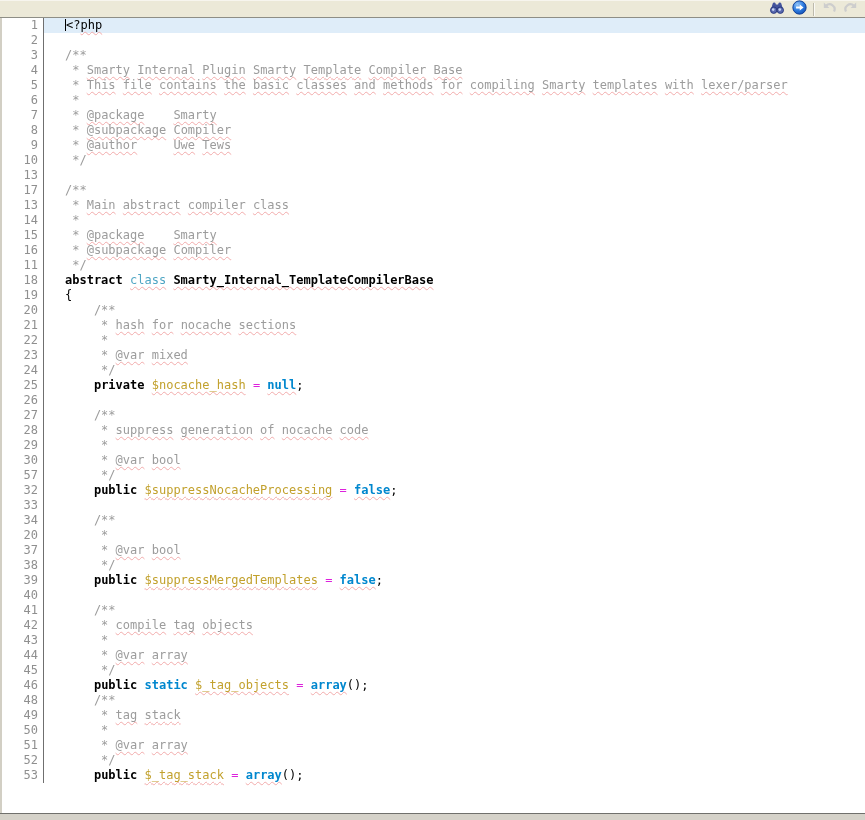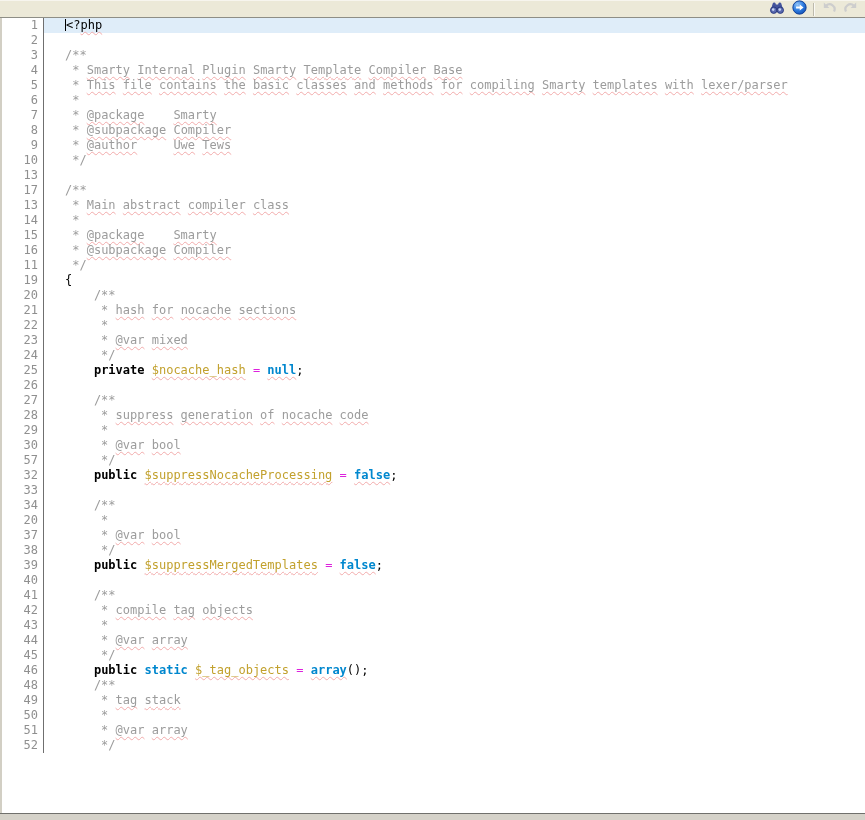--- a/index.html
+++ b/index.html
@@ -184,20 +184,24 @@
         </div>
         <div class="line">
           <span class="lnum">16</span>
           <span class="lcode"><span class="tk-c"> * <span class="wavy">@subpackage</span> <span class="wavy">Compiler</span></span></span>
         </div>
         <div class="line">
           <span class="lnum">11</span>
           <span class="lcode"><span class="tk-c"> */</span></span>
         </div>
         <div class="line">
+          <span class="lnum">18</span>
+          <span class="lcode"><span class="tk-k">abstract</span><span class="tk-p"> </span><span class="tk-cw">class</span><span class="tk-p"> </span><span class="tk-n">Smarty_Internal_TemplateCompilerBase</span></span>
+        </div>
+        <div class="line">
           <span class="lnum">19</span>
           <span class="lcode"><span class="tk-p">{</span></span>
         </div>
         <div class="line">
           <span class="lnum">20</span>
           <span class="lcode"><span class="tk-c">    /**</span></span>
         </div>
         <div class="line">
           <span class="lnum">21</span>
           <span class="lcode"><span class="tk-c">     * <span class="wavy">hash</span> <span class="wavy">for</span> <span class="wavy">nocache</span> <span class="wavy">sections</span></span></span>
@@ -311,17 +315,21 @@
           <span class="lcode"><span class="tk-c">     *</span></span>
         </div>
         <div class="line">
           <span class="lnum">51</span>
           <span class="lcode"><span class="tk-c">     * <span class="wavy">@var</span> <span class="wavy">array</span></span></span>
         </div>
         <div class="line">
           <span class="lnum">52</span>
           <span class="lcode"><span class="tk-c">     */</span></span>
         </div>
+        <div class="line">
+          <span class="lnum">53</span>
+          <span class="lcode"><span class="tk-p">    </span><span class="tk-k">public</span><span class="tk-p"> </span><span class="tk-v">$_tag_stack</span><span class="tk-p"> </span><span class="tk-o">=</span><span class="tk-p"> </span><span class="tk-bw">array</span><span class="tk-p">();</span></span>
+        </div>
       </div>
   </div>
 
   <div class="bottom-strip"></div>
 </div>
 
 </body></html>

